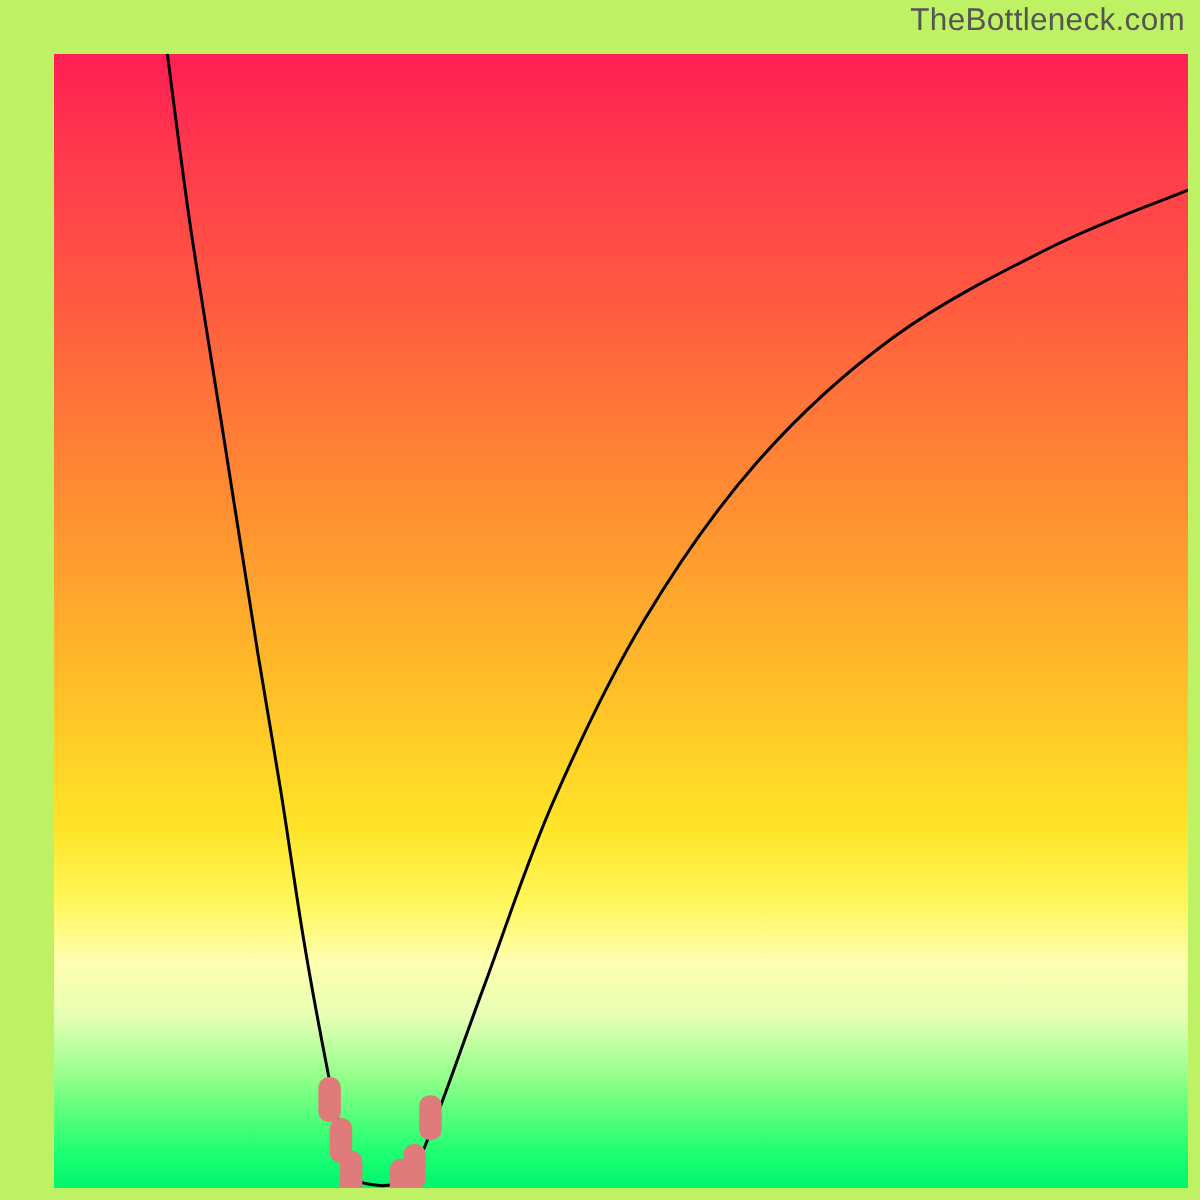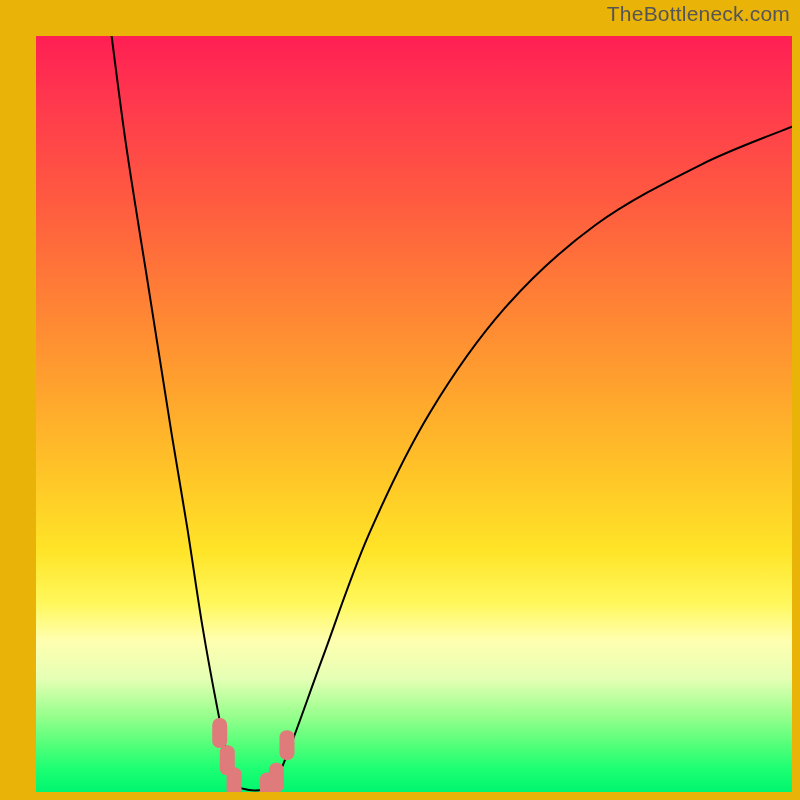--- a/index.html
+++ b/index.html
@@ -8,21 +8,21 @@
     width: 800px;
     height: 800px;
     background: #000;
     overflow: hidden;
     font-family: Arial, Helvetica, sans-serif;
   }
   .outer {
     position: relative;
     width: 800px;
     height: 800px;
-    background: #eab308;
+    background: #bef264;
   }
   .watermark {
     position: absolute;
     top: 2px;
     right: 10px;
     color: #555;
     font-size: 21px;
     font-weight: 500;
     letter-spacing: 0.2px;
     z-index: 20;

